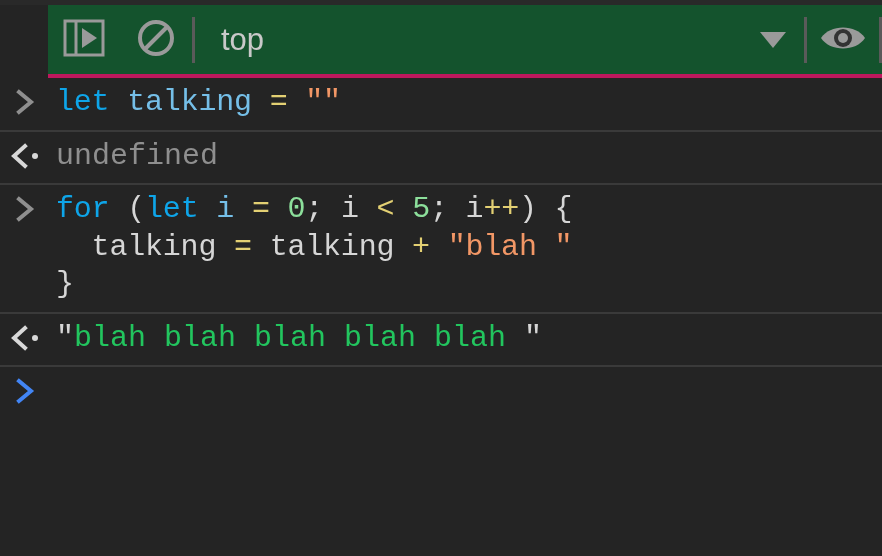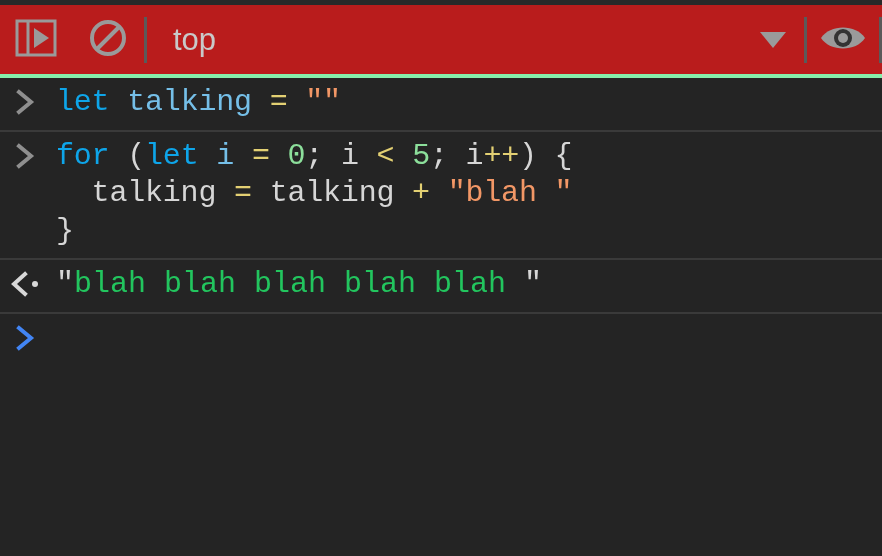--- a/index.html
+++ b/index.html
@@ -19,25 +19,26 @@
   
   .top-strip {
     height: 5px;
     background: #292929;
     width: 100%;
   }
 
   
   .toolbar {
     height: 73px;
-    background: #b91c1c;
+    background: #14532d;
     display: flex;
     align-items: stretch;
-    border-bottom: 4px solid #86efac;
+    border-bottom: 4px solid #be185d;
     box-sizing: border-box;
+    margin-left: 48px;
   }
   .tb-btn {
     display: flex;
     align-items: center;
     justify-content: center;
     width: 72px;
     flex: 0 0 auto;
     cursor: pointer;
   }
   .tb-sep {
@@ -190,20 +191,29 @@
     <div class="entry">
       <div class="gutter">
         <svg width="26" height="30" viewBox="0 0 26 30">
           <polyline points="6,5 18,15 6,25" fill="none" stroke="#8f8f8f" stroke-width="4" stroke-linecap="square" stroke-linejoin="miter"></polyline>
         </svg>
       </div>
       <div class="code"><span class="kw">let</span><span class="plain"> </span><span class="ident">talking</span><span class="plain"> </span><span class="op">=</span><span class="plain"> </span><span class="str">""</span></div>
     </div>
     <div class="entry">
       <div class="gutter">
+        <svg width="34" height="30" viewBox="0 0 34 30">
+          <polyline points="16,5 5,15 16,25" fill="none" stroke="#d8d8d8" stroke-width="4" stroke-linecap="square" stroke-linejoin="miter"></polyline>
+          <circle cx="26" cy="15" r="3" fill="#d8d8d8"></circle>
+        </svg>
+      </div>
+      <div class="result"><span class="muted">undefined</span></div>
+    </div>
+    <div class="entry">
+      <div class="gutter">
         <svg width="26" height="30" viewBox="0 0 26 30">
           <polyline points="6,5 18,15 6,25" fill="none" stroke="#8f8f8f" stroke-width="4" stroke-linecap="square" stroke-linejoin="miter"></polyline>
         </svg>
       </div>
       <div class="code"><span class="kw">for</span><span class="plain"> (</span><span class="kw">let</span><span class="plain"> </span><span class="ident">i</span><span class="plain"> </span><span class="op">=</span><span class="plain"> </span><span class="num">0</span><span class="plain">; i </span><span class="op">&lt;</span><span class="plain"> </span><span class="num">5</span><span class="plain">; i</span><span class="op">++</span><span class="plain">) {</span>
 <span class="plain">  talking </span><span class="op">=</span><span class="plain"> talking </span><span class="op">+</span><span class="plain"> </span><span class="str">"blah "</span>
 <span class="plain">}</span></div>
     </div>
     <div class="entry">
       <div class="gutter">

